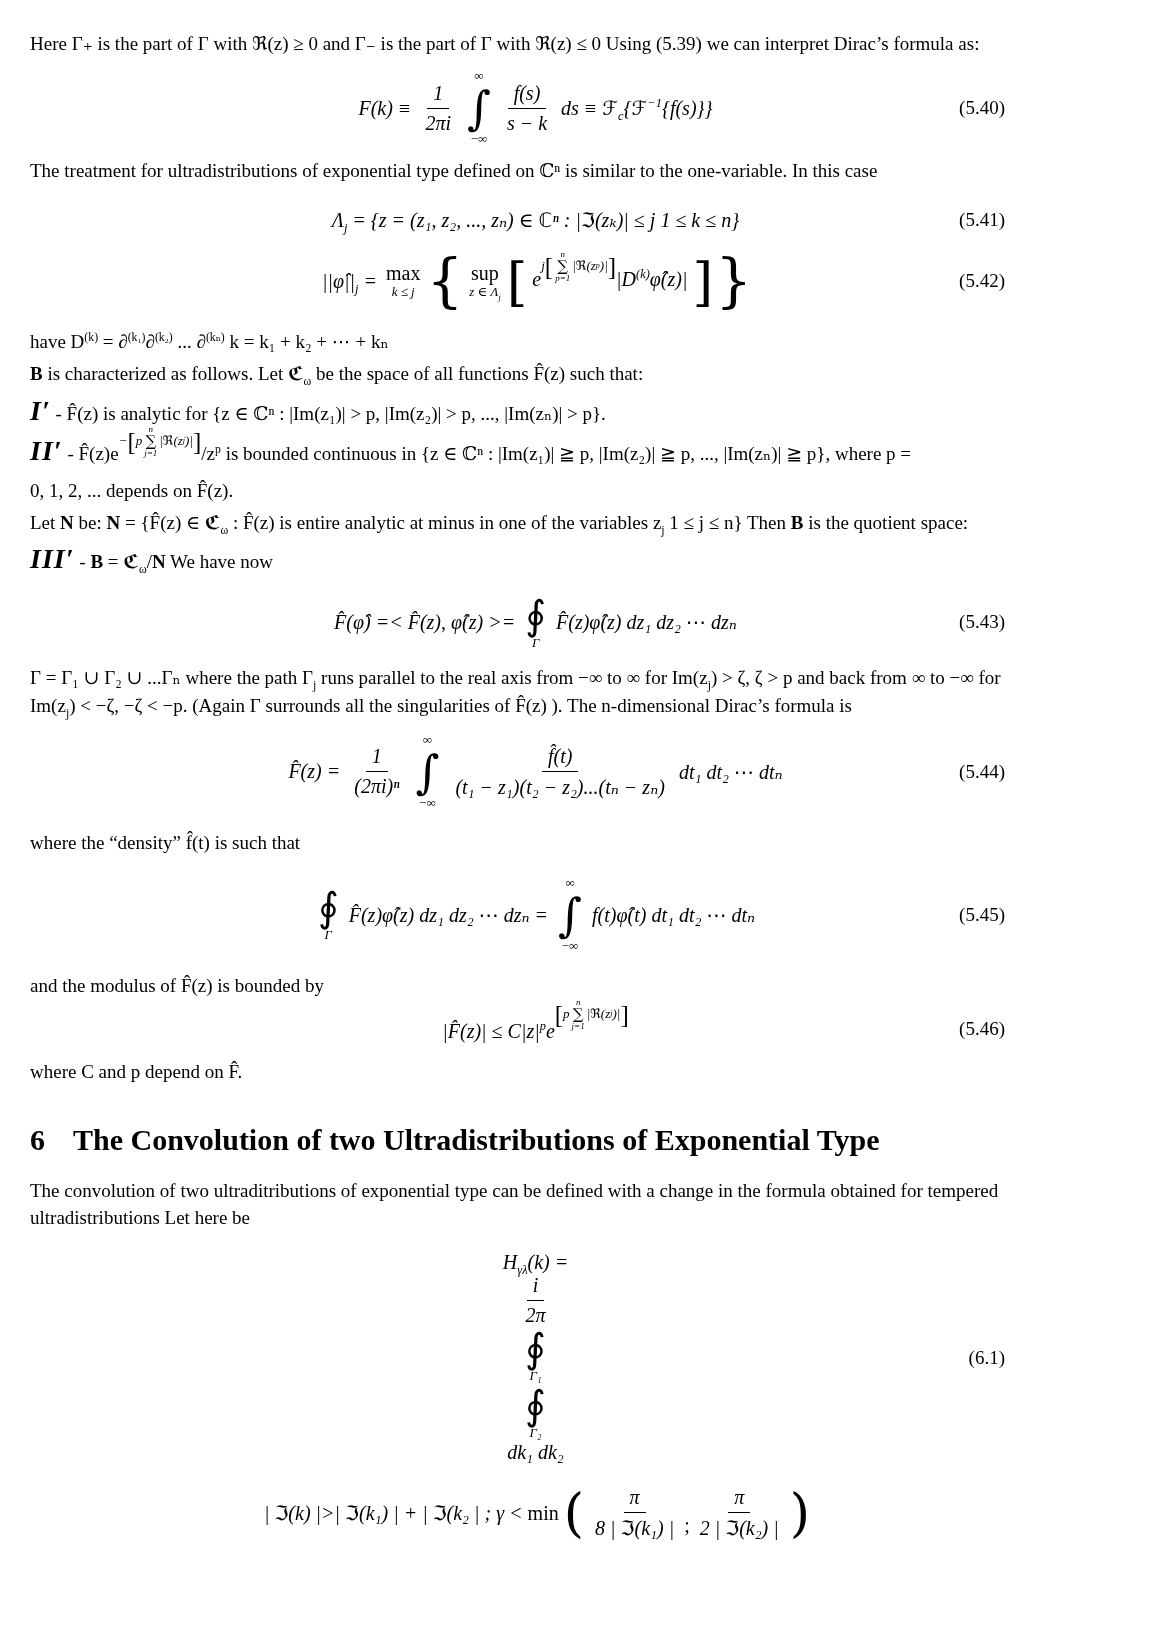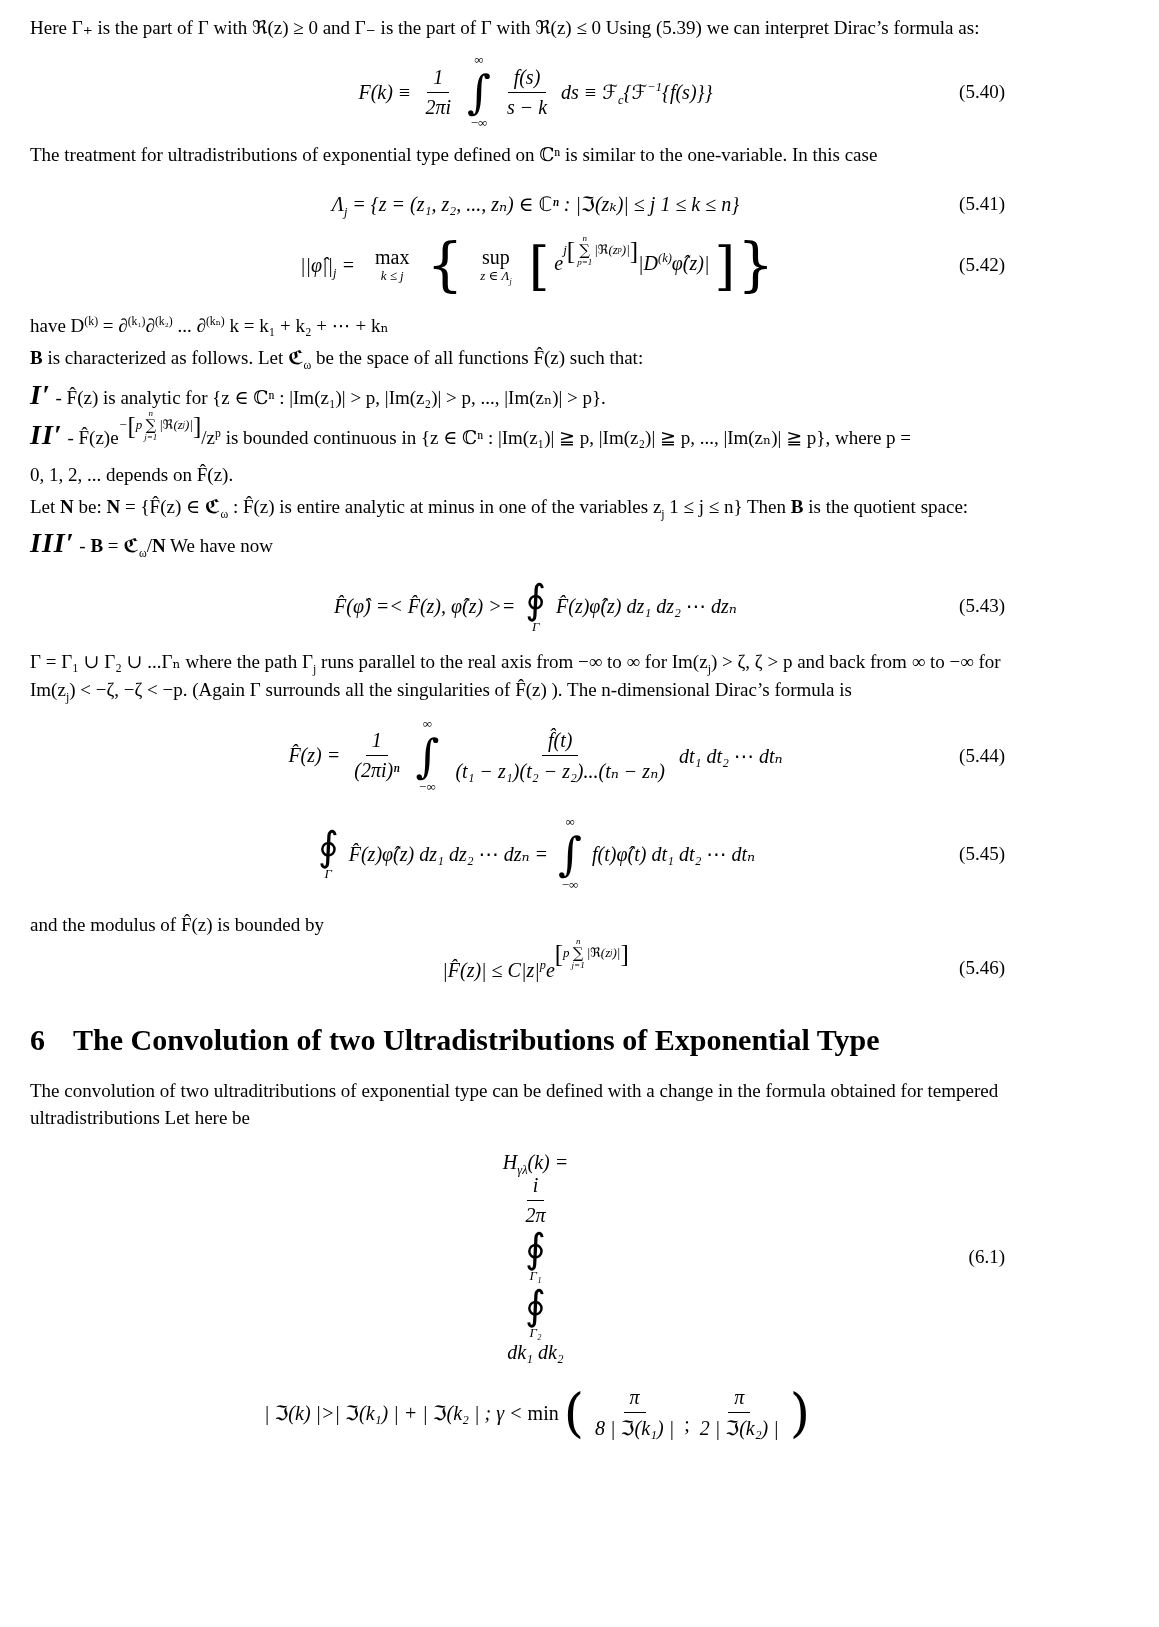--- a/index.html
+++ b/index.html
@@ -1,38 +1,38 @@
 <!DOCTYPE html>
 <html><head>
 <meta charset="utf-8">
 <style>
   html,body{margin:0;padding:0;background:#ffffff;}
   .page{
     width:1075px;height:1627px;box-sizing:border-box;
-    padding:14px 34px 0 30px;overflow:hidden;color:#000;
+    padding:30px 34px 0 30px;overflow:hidden;color:#000;
     font-family:"Liberation Serif","DejaVu Serif","DejaVu Sans",serif;
     font-size:19px;
   }
   p{margin:0 0 5px;line-height:1.43;}
   p.item{line-height:1.3;margin:3px 0 4px;}
   .mi{font-style:italic;}
   .rm{font-style:normal;margin-top:27px;}
   sub,sup{font-size:0.62em;line-height:0;}
   .tail{margin:0 4px;white-space:nowrap;}
   .eqrow{position:relative;display:flex;justify-content:center;align-items:center;font-size:20px;padding:0 84px;}
   .eqtag{position:absolute;right:36px;top:50%;transform:translateY(-50%);font-size:19px;font-style:normal;}
   .frac{display:inline-flex;flex-direction:column;align-items:center;vertical-align:middle;margin:0 4px;text-align:center;}
   .frac .num{border-bottom:1.4px solid #000;padding:0 6px 3px;white-space:nowrap;}
   .frac .den{padding:3px 6px 0;white-space:nowrap;}
   .igrp{display:inline-flex;flex-direction:column;align-items:center;margin:0 6px;}
   .igrp .lim{font-size:13px;line-height:1.15;font-style:normal;}
   .igrp .isym{font-size:46px;line-height:1;padding:1px 0;font-style:normal;font-family:"DejaVu Serif","DejaVu Sans",serif;}
   .og .isym{font-size:40px;}
   .og .lim{font-style:italic;}
-  .opunder{display:inline-flex;flex-direction:column;align-items:center;margin:0 16px;}
+  .opunder{display:inline-flex;flex-direction:column;align-items:center;margin:0 5px;}
   .opunder .op{font-style:normal;line-height:1.1;}
   .opunder .und{font-size:13px;font-style:italic;line-height:1.25;}
   .sumg{display:inline-flex;flex-direction:column;align-items:center;line-height:1;margin:0 2px;vertical-align:middle;}
   .sumg .st{font-size:9px;font-style:italic;}
   .sumg .ss{font-size:15px;font-style:normal;line-height:1;font-family:"DejaVu Serif","DejaVu Sans",serif;}
   .sumg .sb{font-size:9px;font-style:italic;}
   .exp{display:inline-flex;align-items:center;position:relative;top:-15px;font-size:13px;font-style:italic;}
   .exp .xbr{font-size:25px;font-style:normal;line-height:1;font-weight:300;}
   .bd{font-size:58px;font-weight:300;line-height:1;font-style:normal;margin:0 1px;font-family:"DejaVu Serif","DejaVu Sans",serif;}
   .brk{font-size:53px;}
@@ -165,20 +165,21 @@
       <span class="lim">−∞</span>
     </span>
     <span class="frac">
       <span class="num mi">f̂(t)</span>
       <span class="den mi">(t₁ − z₁)(t₂ − z₂)...(tₙ − zₙ)</span>
     </span>
     <span class="tail mi">dt₁ dt₂ ⋯ dtₙ</span>
     <span class="eqtag">(5.44)</span>
   </div>
 
+  <p class="mt">where the “density” f̂(t) is such that</p>
 
   <div class="eqrow eq545">
     <span class="igrp og">
       <span class="isym">∮</span>
       <span class="lim">Γ</span>
     </span>
     <span class="tail mi">F̂(z)φ̂(z) dz₁ dz₂ ⋯ dzₙ =</span>
     <span class="igrp">
       <span class="lim">∞</span>
       <span class="isym">∫</span>
@@ -200,20 +201,21 @@
             <span class="sb">j=1</span>
           </span>
           <span> |ℜ(z</span>
           <sub>j</sub>
           <span>)|</span>
           <span class="xbr">]</span>
         </span></span>
     <span class="eqtag">(5.46)</span>
   </div>
 
+  <p>where C and p depend on F̂.</p>
 
   <div class="h6">
     <span>6</span>
     <span>The Convolution of two Ultradistributions of Exponential Type</span>
   </div>
 
   <p>The convolution of two ultraditributions of exponential type can be defined with a change in the formula obtained for tempered ultradistributions Let here be</p>
 
   <div class="eqrow eq61">
     <span class="tail mi"><span>H</span><sub>γλ</sub><span>(k) =</span></span>

